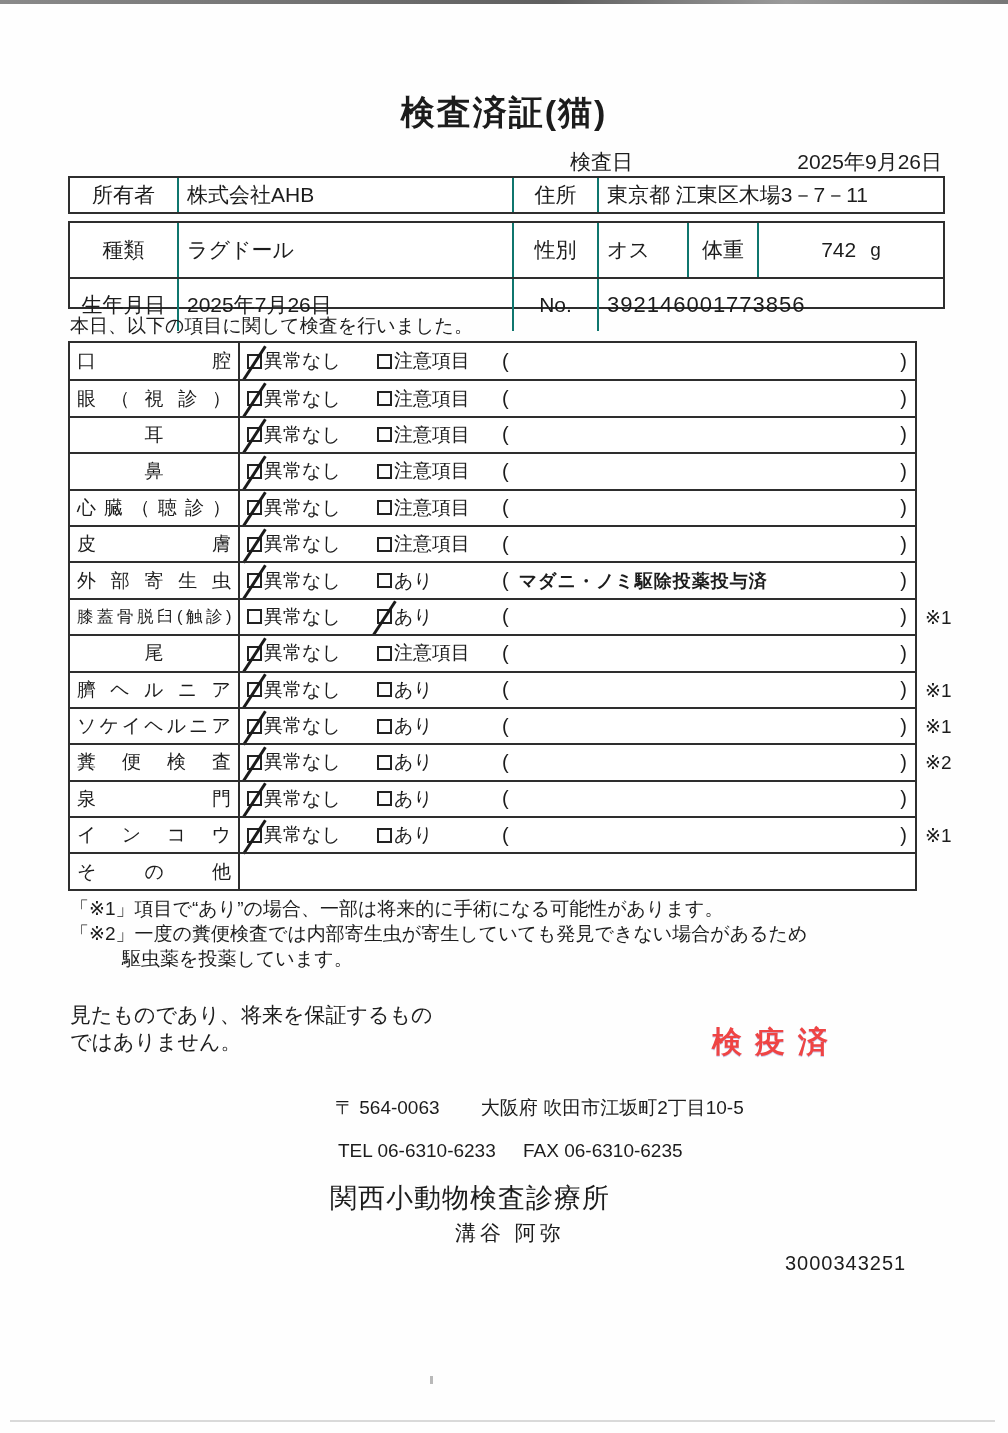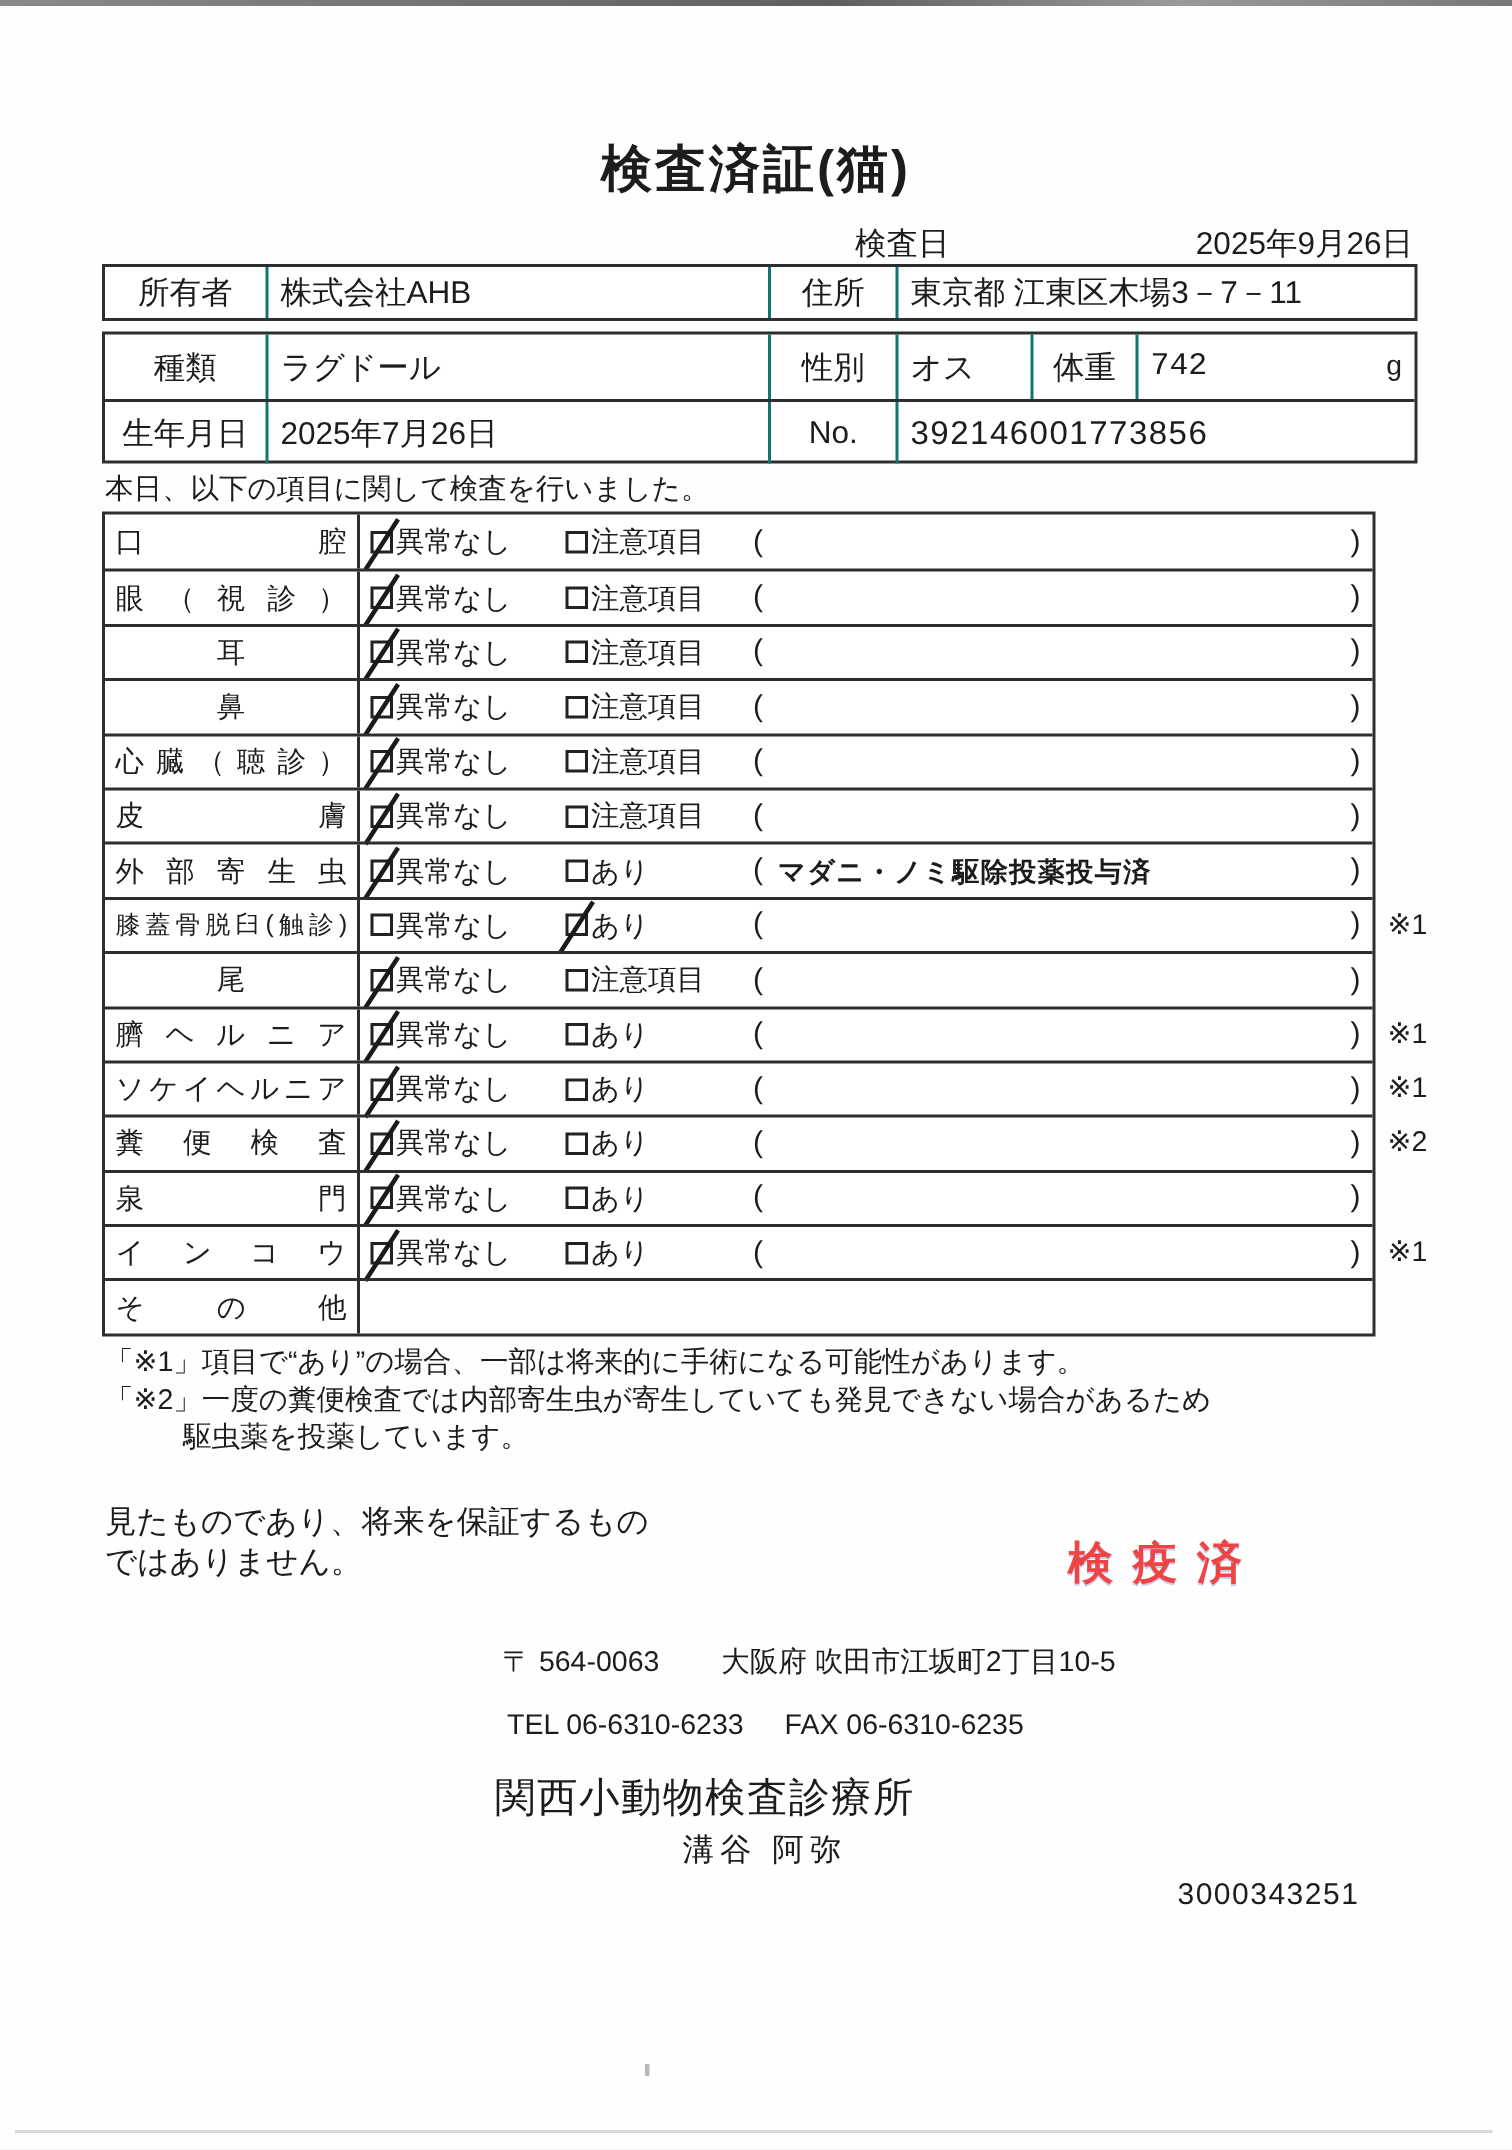--- a/index.html
+++ b/index.html
@@ -20,28 +20,28 @@
   .insp-date-label { position:absolute; top:148px; left:570px; font-size:21px; }
   .insp-date-value { position:absolute; top:148px; right:66px; font-size:21px; }
 
   .gridtable { position:absolute; left:68px; width:877px; border:2px solid #2e2e2e; background:#fff; }
   .trow { display:grid; height:100%; }
   .cell { display:flex; align-items:center; border-left:2px solid #0f766e; padding:0 8px;
     font-size:21px; overflow:hidden; white-space:nowrap; }
   .cell:first-child { border-left:none; }
   .cell.th { justify-content:center; padding:0 4px; }
   .cell.num { font-size:22px; letter-spacing:1px; }
-  .cell.right { justify-content:space-between; padding-right:8px;font-family:Liberation Mono, monospace; }
+  .cell.right { justify-content:center; padding-right:8px; }
   .unit { font-size:19px; margin-left:14px; }
 
   .owner-table { top:176px; height:38px; }
   .owner-table .trow { grid-template-columns:107px 335px 85px 1fr; }
 
   .pet-table { top:221px; height:88px; }
-  .pet-table .trow { height:43px; }
+  .pet-table .trow { height:54px; }
   .pet-table .trow + .trow { border-top:2px solid #2e2e2e; }
   .prow1 { grid-template-columns:107px 335px 85px 90px 70px 1fr; }
   .prow2 { grid-template-columns:107px 335px 85px 1fr; }
 
   .notice { position:absolute; top:313px; left:70px; font-size:19px; font-weight:500;text-align:center; }
 
   .checklist { position:absolute; top:341px; left:68px; width:849px;
     border:2px solid #2e2e2e; background:#fff; }
   .crow { position:relative; display:flex; height:36.4px; }
   .crow + .crow { border-top:2px solid #2e2e2e; }

